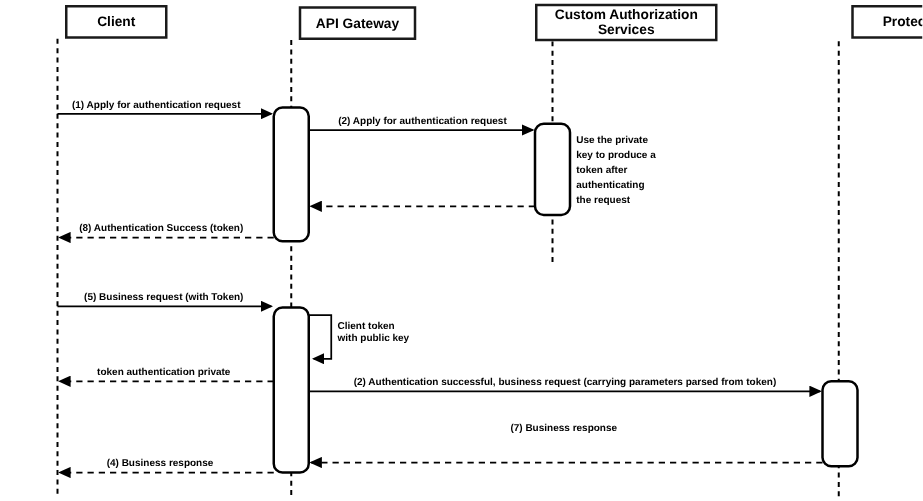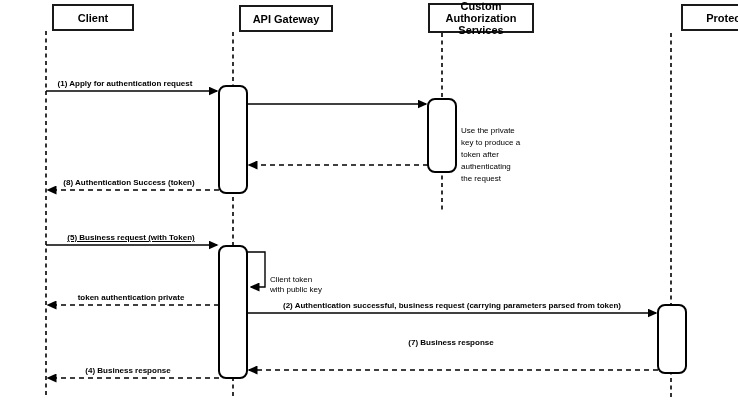--- a/index.html
+++ b/index.html
@@ -11,21 +11,21 @@
   .pbox{
     position:absolute;box-sizing:border-box;background:#fff;border:2px solid #1a1a1a;
     display:flex;align-items:center;justify-content:center;text-align:center;
     font-weight:bold;font-size:11px;line-height:12px;z-index:3;margin-left:47px;
   }
   .mlabel{
     position:absolute;transform:translateX(-50%);white-space:nowrap;
     font-weight:bold;font-size:8px;line-height:10px;z-index:4;
   }
   .block-label{
-    position:absolute;white-space:pre-line;font-weight:normal;font-size:8px;z-index:4;margin-top:19px;
+    position:absolute;white-space:pre-line;font-weight:bold;font-size:8px;z-index:4;
   }
   .note-label{line-height:12px;}
   .loop-label{line-height:10px;}
 </style>
 </head>
 <body>
 
 <div class="stage">
 
   <svg width="738" height="401" viewBox="0 0 738 401">
@@ -56,30 +56,31 @@
     <line x1="658" y1="370" x2="249" y2="370" stroke="#000" stroke-width="1.4" stroke-dasharray="5,4" marker-end="url(#arrow)"></line>
     <line x1="219" y1="378" x2="48" y2="378" stroke="#000" stroke-width="1.4" stroke-dasharray="5,4" marker-end="url(#arrow)"></line>
   </svg>
 
   <div class="pbox" style="left:5px;top:4px;width:82px;height:27px;">
     <span>Client</span>
   </div>
   <div class="pbox" style="left:192px;top:5px;width:94px;height:27px;">
     <span>API Gateway</span>
   </div>
-  <div class="pbox" style="left:381px;top:3px;width:106px;height:30px;">
+  <div class="pbox" style="left:381px;top:3px;width:146px;height:30px;">
     <span>Custom Authorization Services</span>
   </div>
   <div class="pbox" style="left:634px;top:4px;width:122px;height:27px;">
     <span>Protected API</span>
   </div>
 
   <div class="mlabel" style="left:125px;top:79px;">(1) Apply for authentication request</div>
+  <div class="mlabel" style="left:338px;top:92px;">(2) Apply for authentication request</div>
   <div class="mlabel" style="left:129px;top:178px;">(8) Authentication Success (token)</div>
-  <div class="mlabel" style="left:131px;top:233px;text-decoration:underline;">(5) Business request (with Token)</div>
+  <div class="mlabel" style="left:131px;top:233px;">(5) Business request (with Token)</div>
   <div class="mlabel" style="left:131px;top:293px;">token authentication private</div>
   <div class="mlabel" style="left:452px;top:301px;">(2) Authentication successful, business request (carrying parameters parsed from token)</div>
   <div class="mlabel" style="left:451px;top:338px;">(7) Business response</div>
   <div class="mlabel" style="left:128px;top:366px;">(4) Business response</div>
 
   <div class="block-label loop-label" style="left:270px;top:256px;">Client token
 with public key</div>
 
   <div class="block-label note-label" style="left:461px;top:106px;">Use the private
 key to produce a

